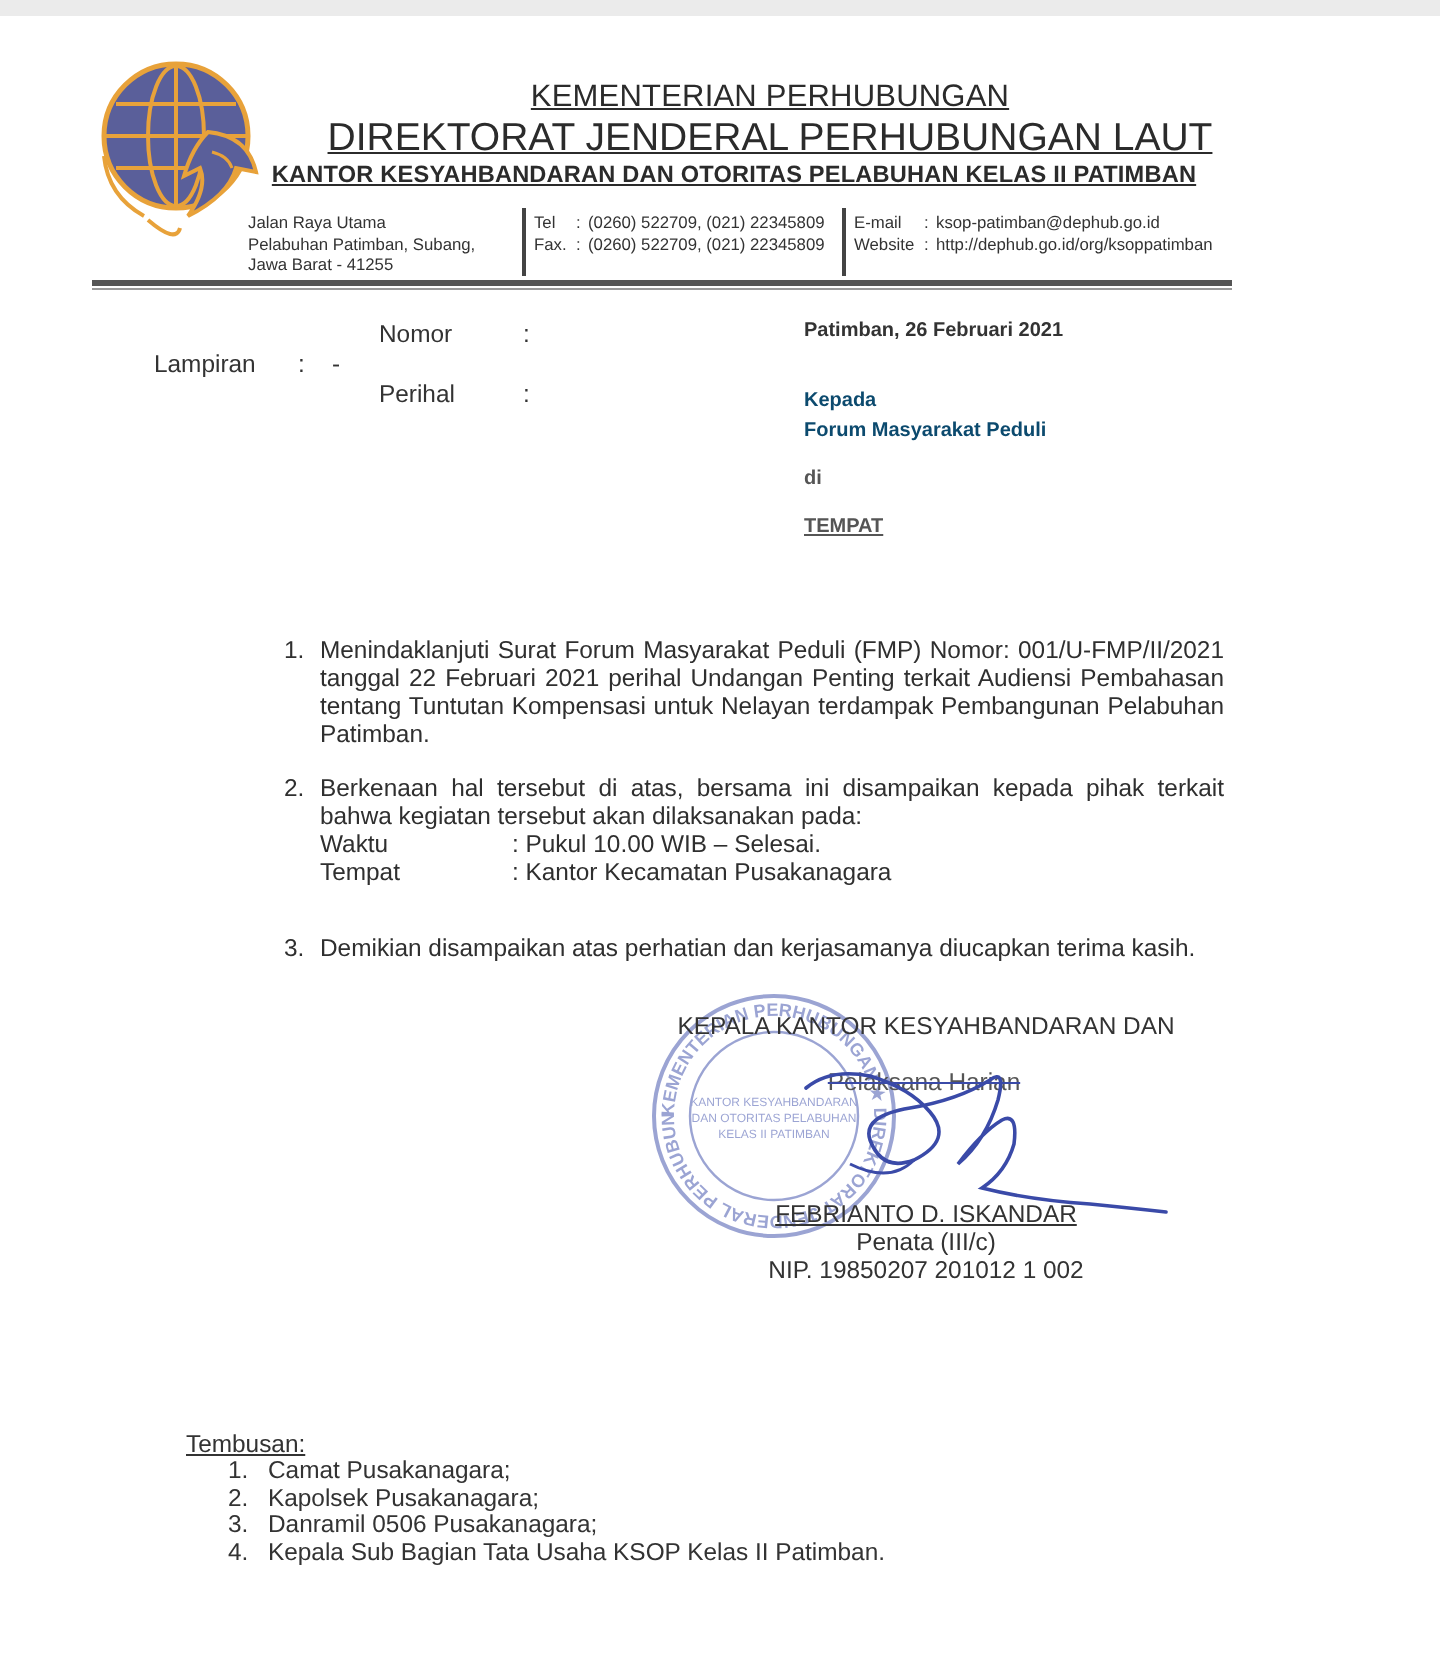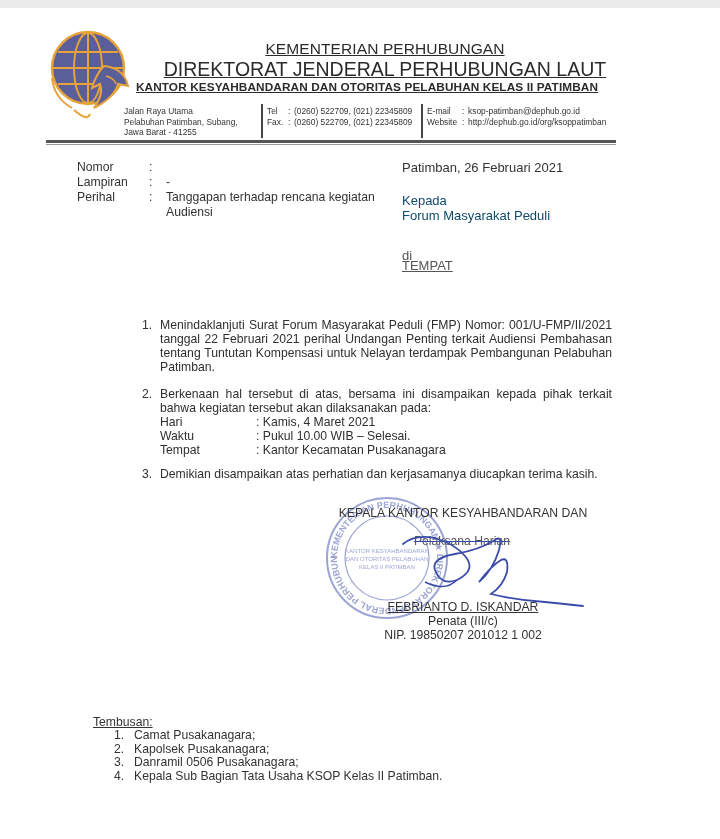--- a/index.html
+++ b/index.html
@@ -24,29 +24,29 @@
   .kv { display: flex; }
   .kv .k { width: 21px; }
   .addr3 .kv .k { width: 35px; }
   .kv .c { width: 6px; }
 
   .rule { position: absolute; left: 46px; width: 570px; background: #555; }
   .rule1 { top: 140px; height: 2.5px; }
   .rule2 { top: 144px; height: 1px; background: #999; }
 
   .meta { position: absolute; left: 77px; top: 160px; font-size: 12.2px; line-height: 15px; color: #333; }
-  .meta-row { display: flex; }
+  .meta-row { display: flex; justify-content: center; }
   .meta-row .mk { width: 72px; }
   .meta-row .mc { width: 17px; }
   .meta-row .mv { width: 225px; }
 
-  .right-block { position: absolute; left: 402px; font-size: 13px; color: #333; }
+  .right-block { position: absolute; left: 402px; font-size: 10px; color: #333; font-weight: bold; }
   .date { top: 160px; }
   .kepada { top: 193px; line-height: 15px; color: #0c4a6e; }
-  .di { top: 248px; color: #555; }
+  .di { top: 234px; color: #555; }
   .tempat { top: 258px; color: #555; text-decoration: underline; }
 
   .body { position: absolute; left: 142px; width: 470px; font-size: 12.2px; line-height: 14px; color: #2f2f2f; }
   .para { display: flex; }
   .para .num { width: 18px; flex: none; }
   .para .txt { text-align: justify; flex: 1; }
   .p1 { top: 318px; }
   .p2 { top: 387px; }
   .p3 { top: 467px; }
   .sched { display: flex; }
@@ -133,21 +133,20 @@
     <span class="mc">:</span>
   </div>
   <div class="meta-row">
     <span class="mk">Lampiran</span>
     <span class="mc">:</span>
     <span class="mv">-</span>
   </div>
   <div class="meta-row">
     <span class="mk">Perihal</span>
     <span class="mc">:</span>
-    <span class="mv">Tanggapan terhadap rencana kegiatan Audiensi</span>
   </div>
 </div>
 
 <div class="right-block date">Patimban, 26 Februari 2021</div>
 <div class="right-block kepada">
   <div>Kepada</div>
   <div>Forum Masyarakat Peduli</div>
 </div>
 <div class="right-block di">di</div>
 <div class="right-block tempat">TEMPAT</div>
@@ -156,24 +155,20 @@
   <div class="para">
     <span class="num">1.</span>
     <span class="txt">Menindaklanjuti Surat Forum Masyarakat Peduli (FMP) Nomor: 001/U-FMP/II/2021 tanggal 22 Februari 2021 perihal Undangan Penting terkait Audiensi Pembahasan tentang Tuntutan Kompensasi untuk Nelayan terdampak Pembangunan Pelabuhan Patimban.</span>
   </div>
 </div>
 <div class="body p2">
   <div class="para">
     <span class="num">2.</span>
     <div class="txt">
       <div>Berkenaan hal tersebut di atas, bersama ini disampaikan kepada pihak terkait bahwa kegiatan tersebut akan dilaksanakan pada:</div>
-      <div class="sched">
-          <span class="sk">Hari</span>
-          <span>: Kamis, 4 Maret 2021</span>
-        </div>
       <div class="sched">
           <span class="sk">Waktu</span>
           <span>: Pukul 10.00 WIB – Selesai.</span>
         </div>
       <div class="sched">
           <span class="sk">Tempat</span>
           <span>: Kantor Kecamatan Pusakanagara</span>
         </div>
     </div>
   </div>

